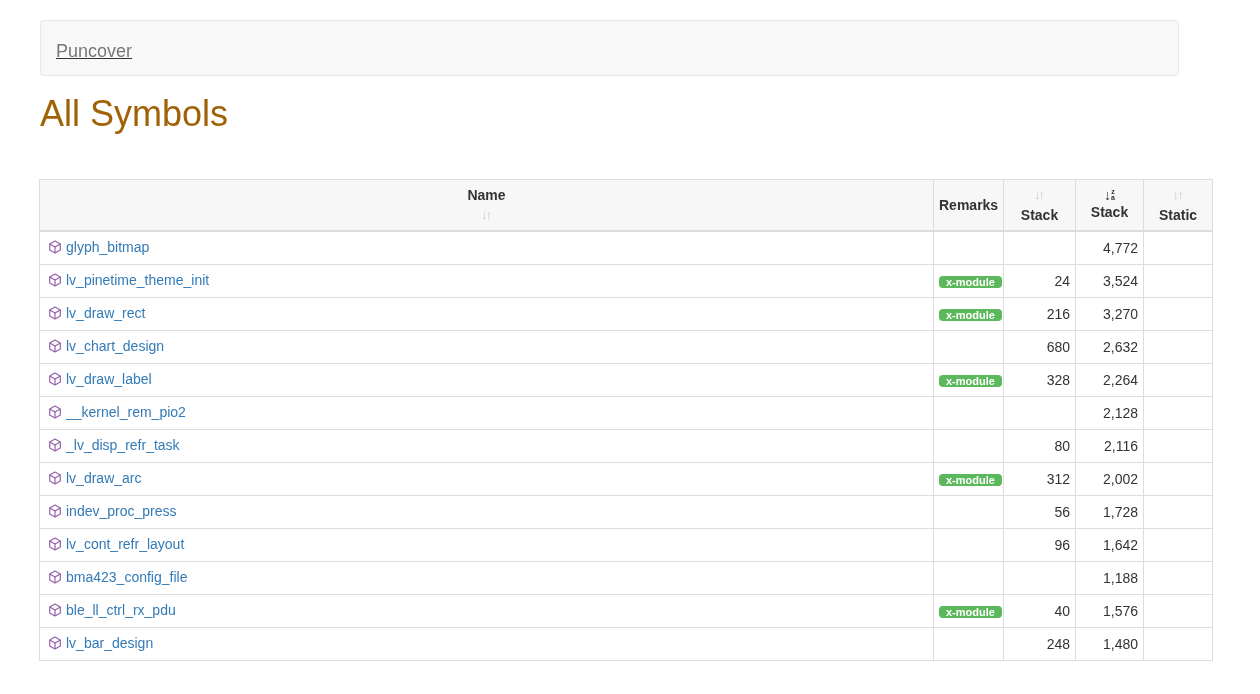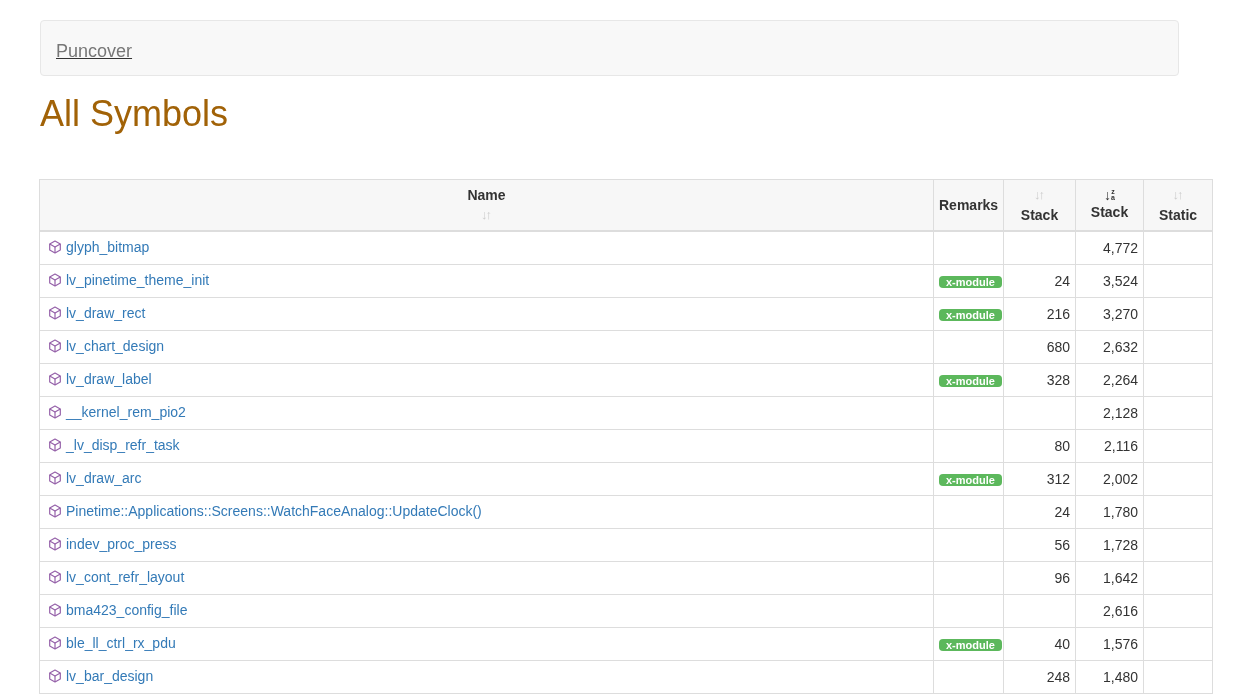--- a/index.html
+++ b/index.html
@@ -321,37 +321,20 @@
       </span><a class="sym-link" href="#">lv_draw_arc</a>
     </td>
     <td class="cell-remarks">
       <span class="badge-x">x-module</span>
     </td>
     <td class="cell-num">312</td>
     <td class="cell-num">2,002</td>
     <td class="cell-num"></td>
   </tr>
 
-  <tr>
-    <td class="cell-name">
-      <span class="sym-icon">
-        <svg width="14" height="14" viewBox="0 0 14 14" fill="none" stroke="#9561a9" stroke-width="1.2" stroke-linejoin="round">
-          <path d="M7 1 L12.3 4 V10 L7 13 L1.7 10 V4 Z"></path>
-          <path d="M1.7 4 L7 7 L12.3 4"></path>
-          <path d="M7 7 V13"></path>
-        </svg>
-      </span><a class="sym-link" href="#">Pinetime::Applications::Screens::WatchFaceAnalog::UpdateClock()</a>
-    </td>
-    <td class="cell-remarks">
-      
-    </td>
-    <td class="cell-num">24</td>
-    <td class="cell-num">1,780</td>
-    <td class="cell-num"></td>
-  </tr>
 
   <tr>
     <td class="cell-name">
       <span class="sym-icon">
         <svg width="14" height="14" viewBox="0 0 14 14" fill="none" stroke="#9561a9" stroke-width="1.2" stroke-linejoin="round">
           <path d="M7 1 L12.3 4 V10 L7 13 L1.7 10 V4 Z"></path>
           <path d="M1.7 4 L7 7 L12.3 4"></path>
           <path d="M7 7 V13"></path>
         </svg>
       </span><a class="sym-link" href="#">indev_proc_press</a>
@@ -389,21 +372,21 @@
           <path d="M7 1 L12.3 4 V10 L7 13 L1.7 10 V4 Z"></path>
           <path d="M1.7 4 L7 7 L12.3 4"></path>
           <path d="M7 7 V13"></path>
         </svg>
       </span><a class="sym-link" href="#">bma423_config_file</a>
     </td>
     <td class="cell-remarks">
       
     </td>
     <td class="cell-num"></td>
-    <td class="cell-num">2,616</td>
+    <td class="cell-num">1,188</td>
     <td class="cell-num"></td>
   </tr>
 
   <tr>
     <td class="cell-name">
       <span class="sym-icon">
         <svg width="14" height="14" viewBox="0 0 14 14" fill="none" stroke="#9561a9" stroke-width="1.2" stroke-linejoin="round">
           <path d="M7 1 L12.3 4 V10 L7 13 L1.7 10 V4 Z"></path>
           <path d="M1.7 4 L7 7 L12.3 4"></path>
           <path d="M7 7 V13"></path>

